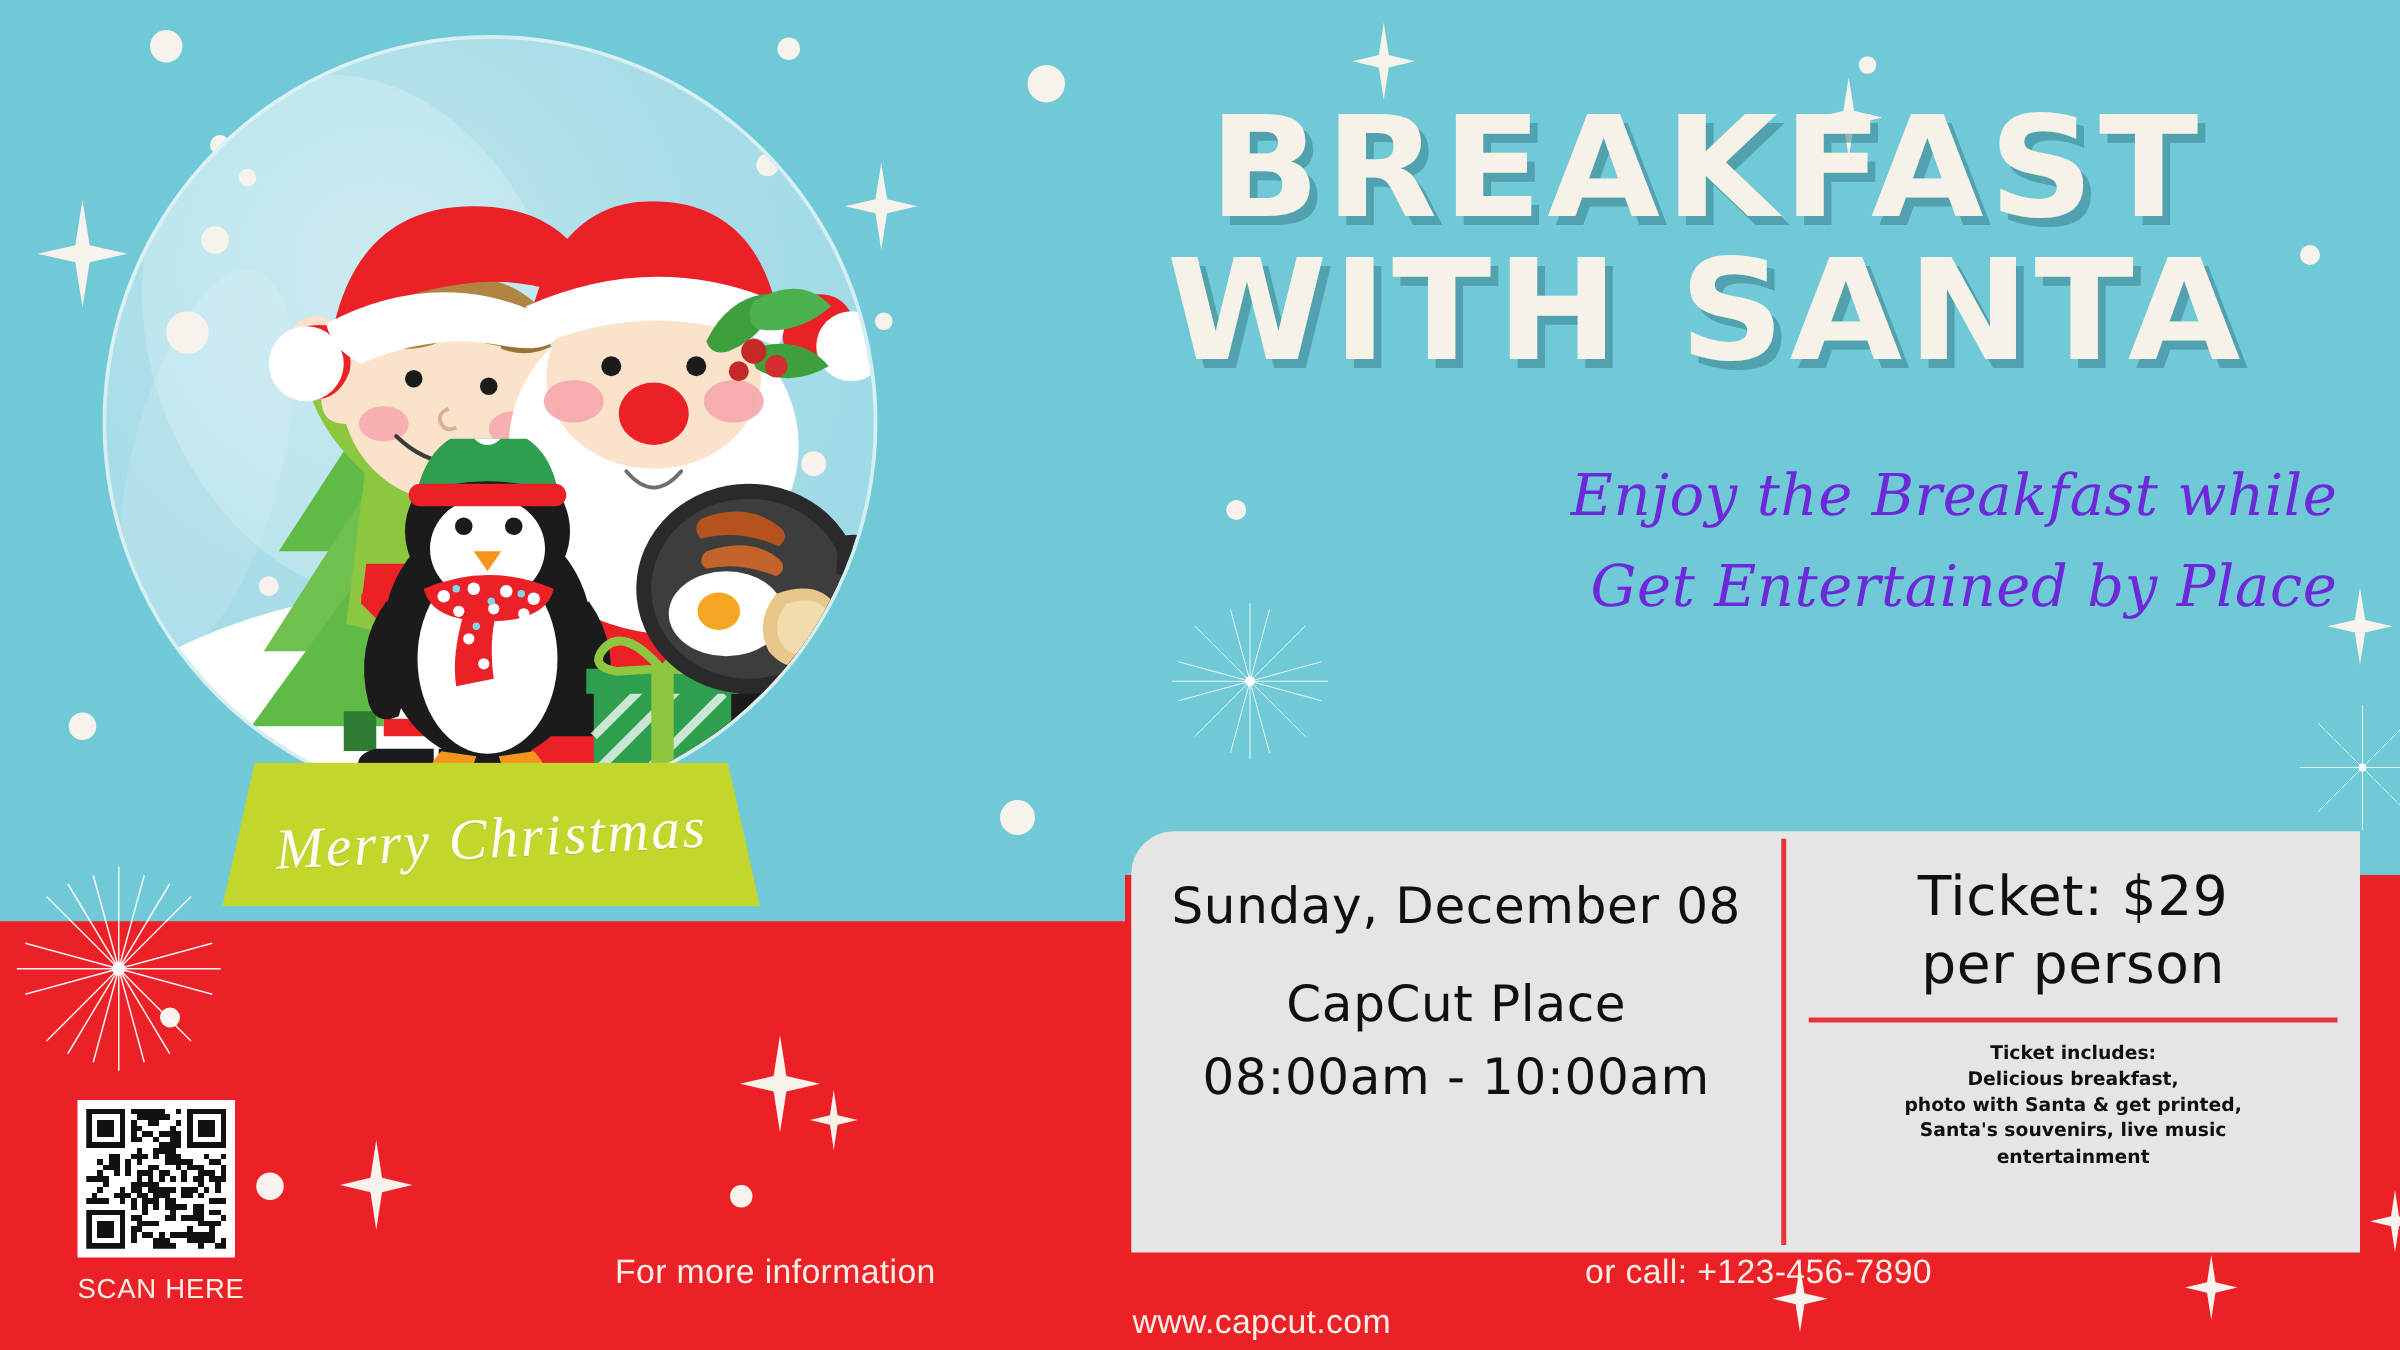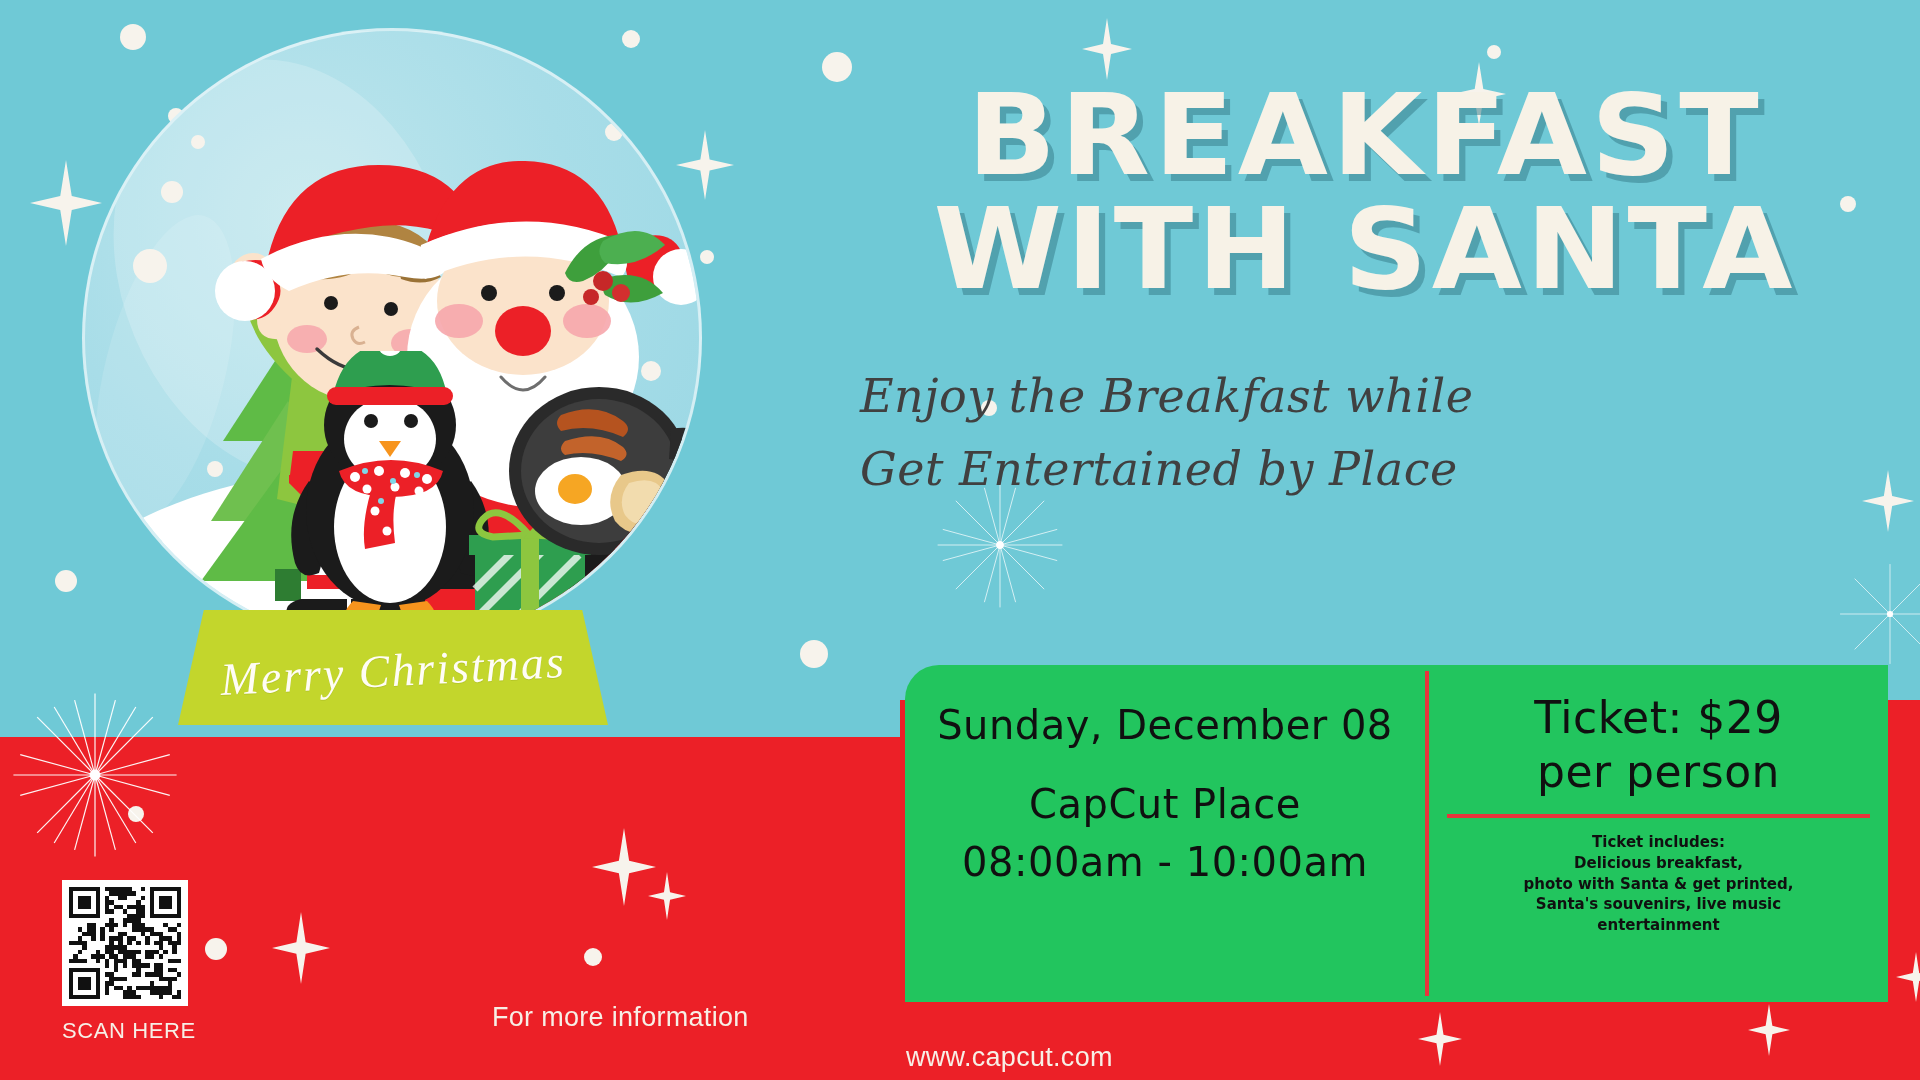--- a/index.html
+++ b/index.html
@@ -84,33 +84,33 @@
     font-weight:bold;
     color:#F7F2E7;
     font-size:112px;
     line-height:1.02;
     letter-spacing:4px;
     text-shadow: 6px 7px 0 rgba(57,128,142,.55);
     transform:scaleX(1.04);
   }
   #subtitle {
     position:absolute; left:860px; top:360px; width:1010px;
-    text-align:left;
-    color:#404040;
+    text-align:right;
+    color:#6d28d9;
     font-family:"DejaVu Serif", serif;
     font-style:italic;
     font-size:46px;
     line-height:1.58;
     letter-spacing:.5px;
   }
 
   
   #panels {
     position:absolute; left:905px; top:665px; width:983px; height:337px;
-    background:#22c55e;
+    background:#e5e5e5;
     border-radius:34px 0 0 0;
     display:flex;
   }
   #panel-left {
     width:520px; padding:36px 24px 0 24px;
     text-align:center;
     color:#101010;
   }
   .panel-date {
     font-family:"DejaVu Sans", sans-serif;
@@ -849,15 +849,16 @@
             <rect x="24" y="24" width="1" height="1"></rect>
           </g>
       </svg>
     </div>
     <div id="qr-label">SCAN HERE</div>
   </div>
 
   <div id="footer">
     <span class="f-info">For more information</span>
     <span class="f-web">www.capcut.com</span>
+    <span class="f-call">or call: +123-456-7890</span>
   </div>
 
 </div>
 
 </body></html>

